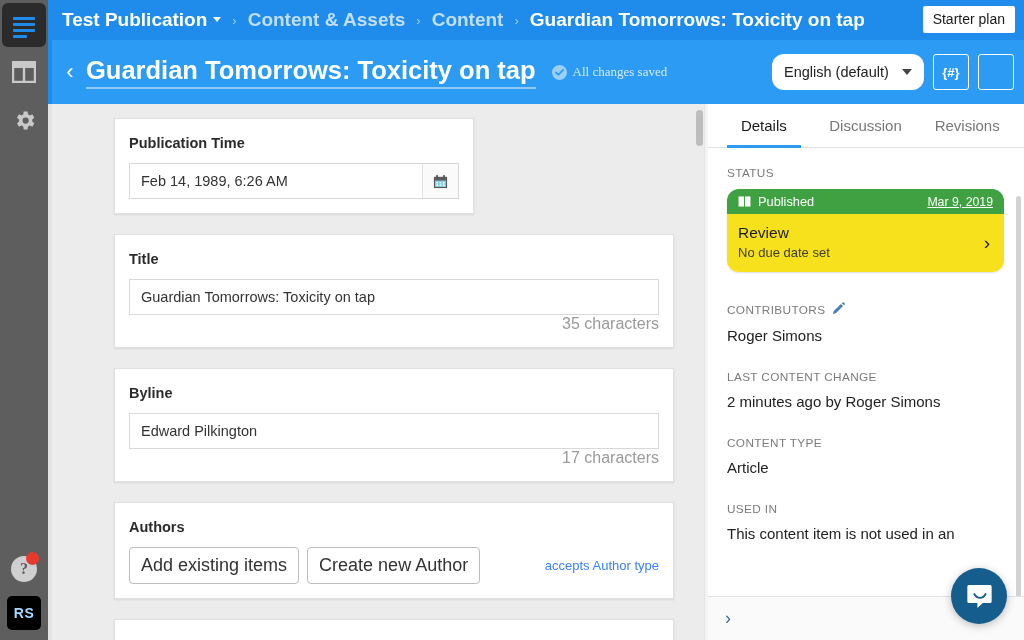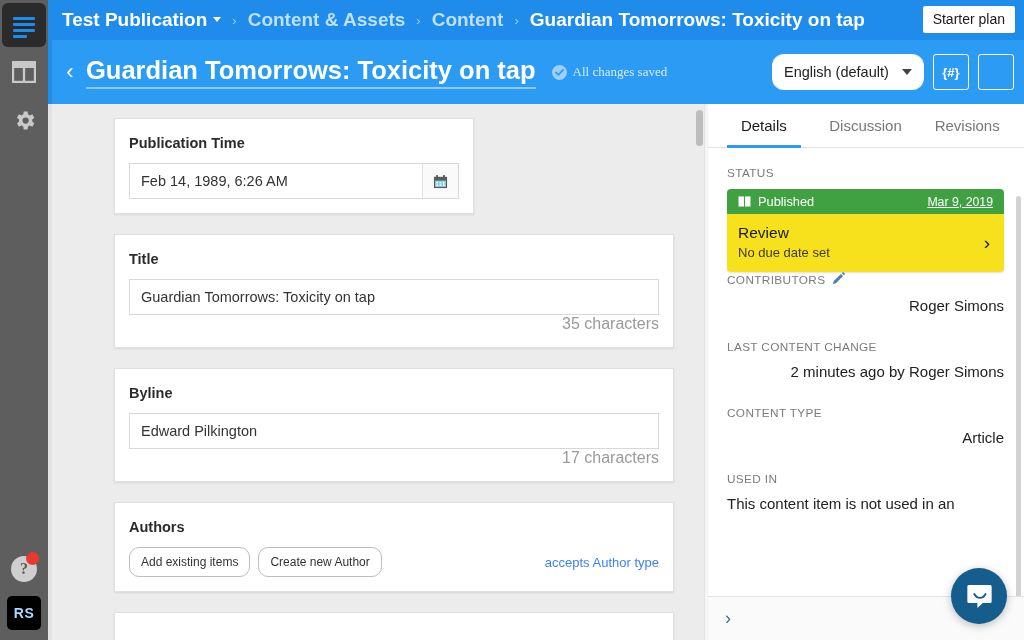--- a/index.html
+++ b/index.html
@@ -139,22 +139,22 @@
     background: #fff;
   }
   .field .val { padding: 0 11px; font-size: 14.5px; color: #333; flex: 1; }
   .cal-btn {
     width: 36px; height: 34px; border-left: 1px solid #e3e3e3;
     display: flex; align-items: center; justify-content: center; background: #fafafa;
   }
   .charcount { text-align: right; font-size: 16px; color: #9a9a9a; }
   .btn-row { display: flex; align-items: center; }
   .ghost-btn {
-    border: 1px solid #bdbdbd; background: #fff; font-size: 12px; color: #333;
-    padding: 7px 11px; border-radius: 10px; margin-right: 8px; white-space: nowrap;
+    border: 1px solid #bdbdbd; background: #fff; font-size: 18px; color: #333;
+    padding: 7px 11px; border-radius: 4px; margin-right: 8px; white-space: nowrap;
   }
   .accepts { margin-left: auto; font-size: 13px; color: #3b82f6; }
 
   .content-inner { padding: 14px 0 0 62px; }
 
   
   .main-scroll {
     position: absolute; left: 694px; top: 110px; width: 9px; height: 530px;
     background: #ececec; z-index: 18;
   }
@@ -176,22 +176,22 @@
   .tab.active { color: #1a1a1a; }
   .tab.active::after {
     content: ""; position: absolute; left: 14px; right: 14px; bottom: -1px;
     height: 3px; background: #2b9bf4;
   }
   .rbody { padding: 18px 20px 0; height: 462px; overflow: hidden; position: relative; }
   .sec-label {
     font-size: 11.8px; letter-spacing: .35px; color: #7b7b7b;
     text-transform: uppercase; margin-bottom: 9px; display: flex; align-items: center; gap: 7px;
   }
-  .sec-value { font-size: 15px; color: #222; margin-bottom: 26px; text-align: right; }
-  .status-card { border-radius: 4px; overflow: hidden; box-shadow: 0 1px 2px rgba(0,0,0,.13); }
+  .sec-value { font-size: 15px; color: #222; margin-bottom: 26px; }
+  .status-card { border-radius: 12px; overflow: hidden; box-shadow: 0 1px 2px rgba(0,0,0,.13); margin-bottom: 30px; }
   .pub-row {
     background: #3fa141; color: #fff; height: 25px;
     display: flex; align-items: center; padding: 0 11px; font-size: 12.8px;
   }
   .pub-date { margin-left: auto; text-decoration: underline; font-size: 12.3px; }
   .review-row {
     background: #f7e01c; padding: 10px 11px 12px; position: relative;
   }
   .review-title { font-size: 15.5px; color: #1a1a1a; margin-bottom: 3px; }
   .review-sub { font-size: 13px; color: #3d3d25; }

